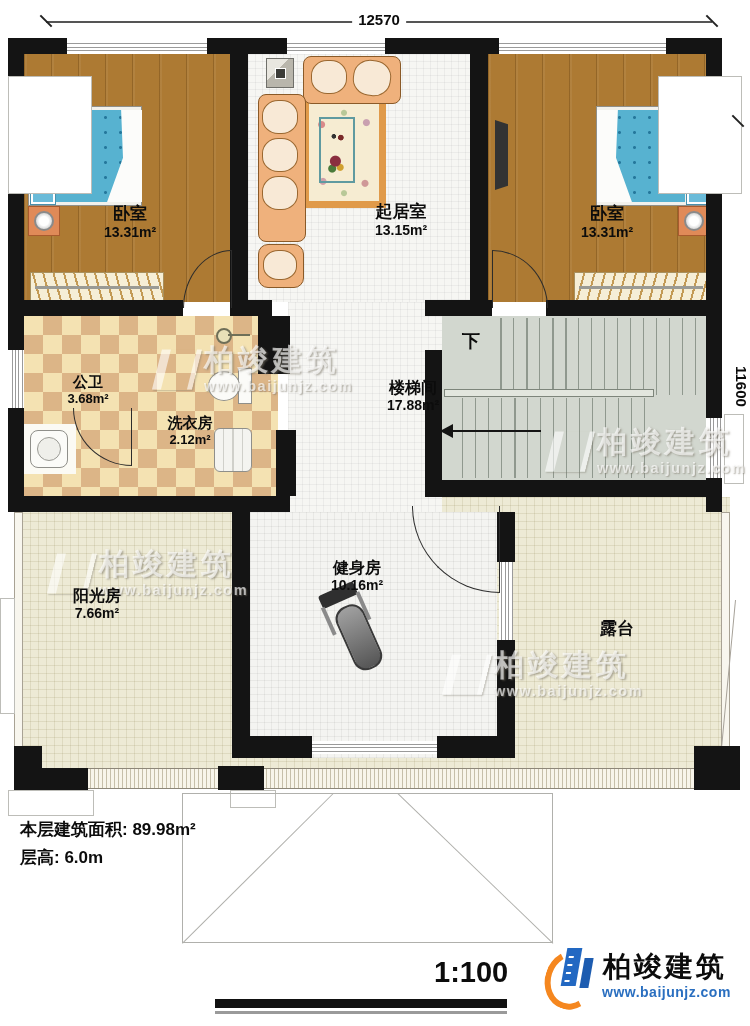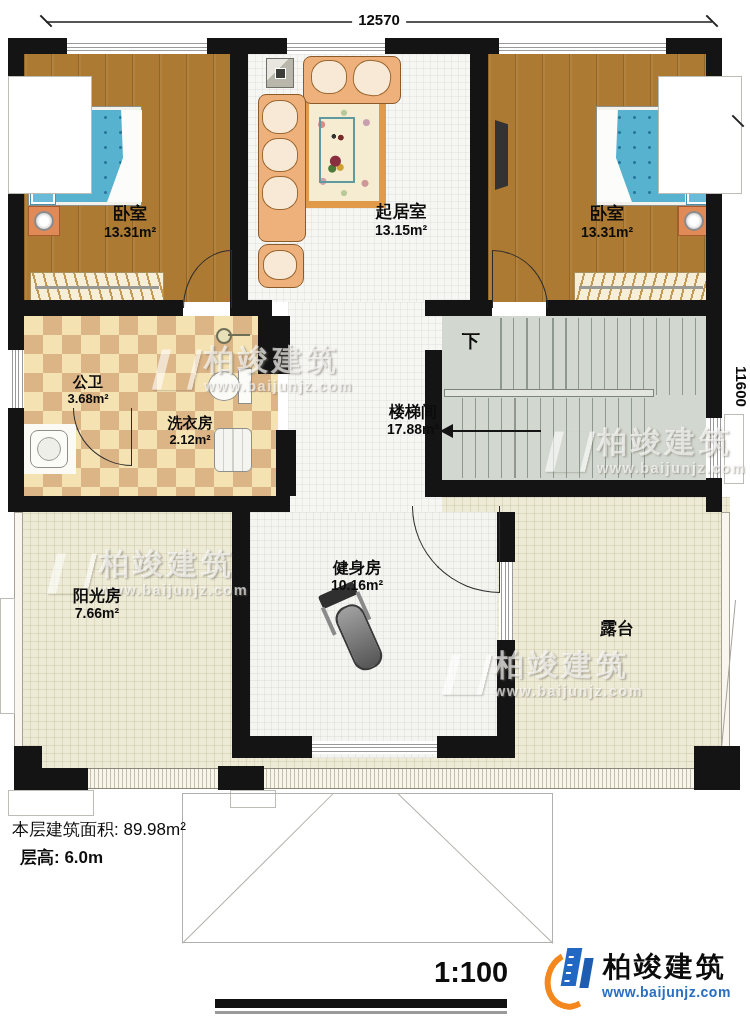--- a/index.html
+++ b/index.html
@@ -225,21 +225,21 @@
     <span style="font-size:14px">13.31m²</span>
   </div>
   <div class="lbl" style="left:88px;top:374px;font-size:15px">
     <span>公卫</span><br>
     <span style="font-size:13px">3.68m²</span>
   </div>
   <div class="lbl" style="left:190px;top:415px;font-size:15px">
     <span>洗衣房</span><br>
     <span style="font-size:13px">2.12m²</span>
   </div>
-  <div class="lbl" style="left:413px;top:404px;font-size:16px">
+  <div class="lbl" style="left:413px;top:380px;font-size:16px">
     <span>楼梯间</span><br>
     <span style="font-size:14px">17.88m²</span>
   </div>
   <div class="lbl" style="left:471px;top:332px;font-size:18px">
     <span>下</span>
   </div>
   <div class="lbl" style="left:357px;top:560px;font-size:16px">
     <span>健身房</span><br>
     <span style="font-size:14px">10.16m²</span>
   </div>
@@ -259,21 +259,21 @@
   </div>
   <div class="dimtick" style="left:730px;top:120px"></div>
   <div class="lbl" style="left:733px;top:362px;font-size:15px;writing-mode:vertical-rl;transform:none;background:#fff;padding:4px 0">
     <span>11600</span>
   </div>
 
   <div class="abs" style="left:182px;top:793px;width:371px;height:150px;border:1px solid #b0b0ac;box-sizing:border-box"></div>
   <div class="thin" style="left:182px;top:943px;width:213px;height:1px;background:#b0b0ac;transform:rotate(-44.8deg);transform-origin:0 0"></div>
   <div class="thin" style="left:398px;top:793px;width:216px;height:1px;background:#b0b0ac;transform:rotate(44deg);transform-origin:0 0"></div>
 
-  <div class="abs" style="left:12px;top:818px;font-size:17px;font-weight:400">
+  <div class="abs" style="left:20px;top:818px;font-size:17px;font-weight:700">
     <span>本层建筑面积: 89.98m²</span>
   </div>
   <div class="abs" style="left:20px;top:846px;font-size:17px;font-weight:700">
     <span>层高: 6.0m</span>
   </div>
 
   <div class="abs" style="left:434px;top:956px;font-size:29px;font-weight:700">
     <span>1:100</span>
   </div>
   <div class="abs" style="left:215px;top:999px;width:292px;height:9px;background:#111"></div>

